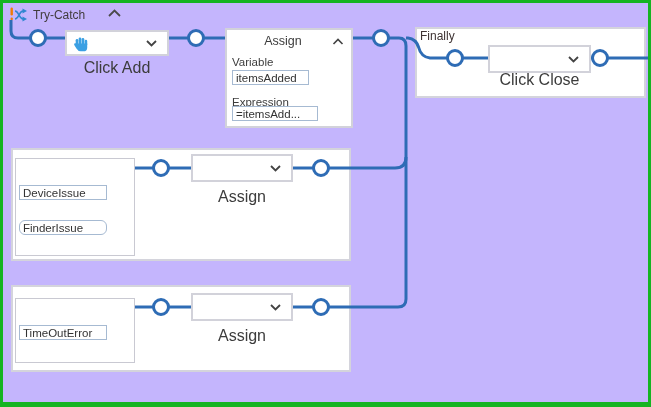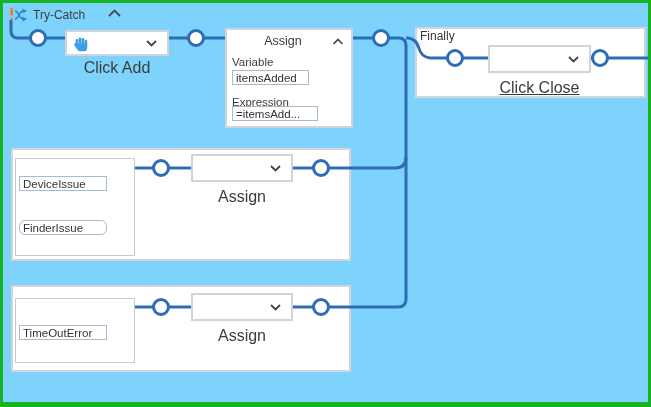--- a/index.html
+++ b/index.html
@@ -1,19 +1,19 @@
 <!DOCTYPE html>
 <html><head>
 <meta charset="utf-8">
 <style>
   * { margin:0; padding:0; box-sizing:border-box; }
   html,body { background:#ffffff; }
   body { font-family:"Liberation Sans", sans-serif; color:#3b3b3b; }
   .frame {
-    position:relative; width:651px; height:407px; background:#7dd3fc;
+    position:relative; width:651px; height:407px; background:#c4b5fd;
     border:3px solid #15b422; border-bottom-width:5px; overflow:hidden;
   }
   .wires { position:absolute; left:0; top:0; pointer-events:none; z-index:5; }
   .wires path, .wires line { stroke:#2e6cb5; stroke-width:3; fill:none; }
   .wires circle { stroke:#2e6cb5; stroke-width:3; fill:#ffffff; }
 
   .hdr { position:absolute; left:7px; top:4px; display:flex; align-items:center; z-index:2; }
   .hdr .ttl { font-size:12px; color:#413c3c; margin-left:5px; }
   .hdr-collapse { position:absolute; left:104px; top:5px; z-index:3; }
 
@@ -88,25 +88,25 @@
     <input class="cardinput" style="left: 5px; top: 76px; width: 86px;" readonly="" value="=itemsAdd...">
   </div>
 
   <div class="panel" style="left:412px; top:24px; width:231px; height:71px;"></div>
   <div class="finally-label">Finally</div>
   <div class="dropdown" style="left:485px; top:42px; width:103px; height:28px;">
     <svg width="13" height="9" viewBox="0 0 13 9">
       <polyline points="2,2 6.5,6.5 11,2" stroke="#434343" stroke-width="1.8" fill="none"></polyline>
     </svg>
   </div>
-  <div class="caption" style="left:485px; top:76px; width:103px;text-decoration:underline;">Click Close</div>
+  <div class="caption" style="left:485px; top:68px; width:103px;">Click Close</div>
 
   <div class="panel" style="left:8px; top:145px; width:340px; height:113px;"></div>
   <div class="innerbox" style="left:12px; top:155px; width:120px; height:98px;"></div>
-  <input class="excinput" style="left: 16px; top: 173px; width: 88px;" readonly="" value="DeviceIssue">
+  <input class="excinput" style="left: 16px; top: 182px; width: 88px;" readonly="" value="DeviceIssue">
   <input class="excinput" style="left: 16px; top: 217px; width: 88px; border-radius: 6px;" readonly="" value="FinderIssue">
   <div class="dropdown" style="left:188px; top:151px; width:102px; height:28px;">
     <svg width="13" height="9" viewBox="0 0 13 9">
       <polyline points="2,2 6.5,6.5 11,2" stroke="#434343" stroke-width="1.8" fill="none"></polyline>
     </svg>
   </div>
   <div class="caption" style="left:188px; top:185px; width:102px;">Assign</div>
 
   <div class="panel" style="left:8px; top:282px; width:340px; height:87px;"></div>
   <div class="innerbox" style="left:12px; top:295px; width:120px; height:65px;"></div>

